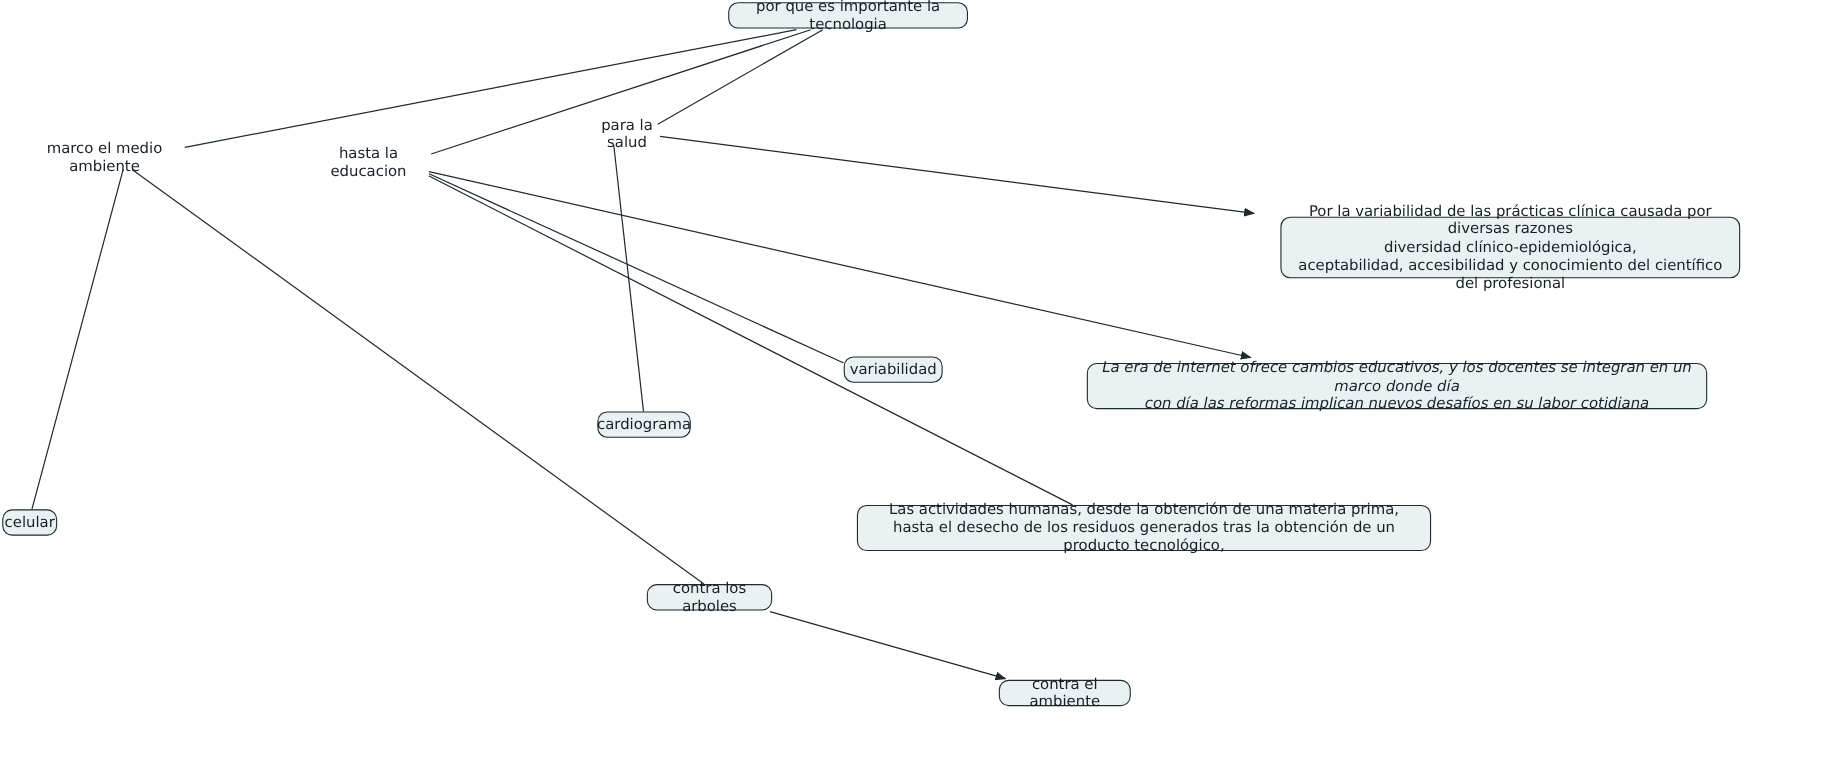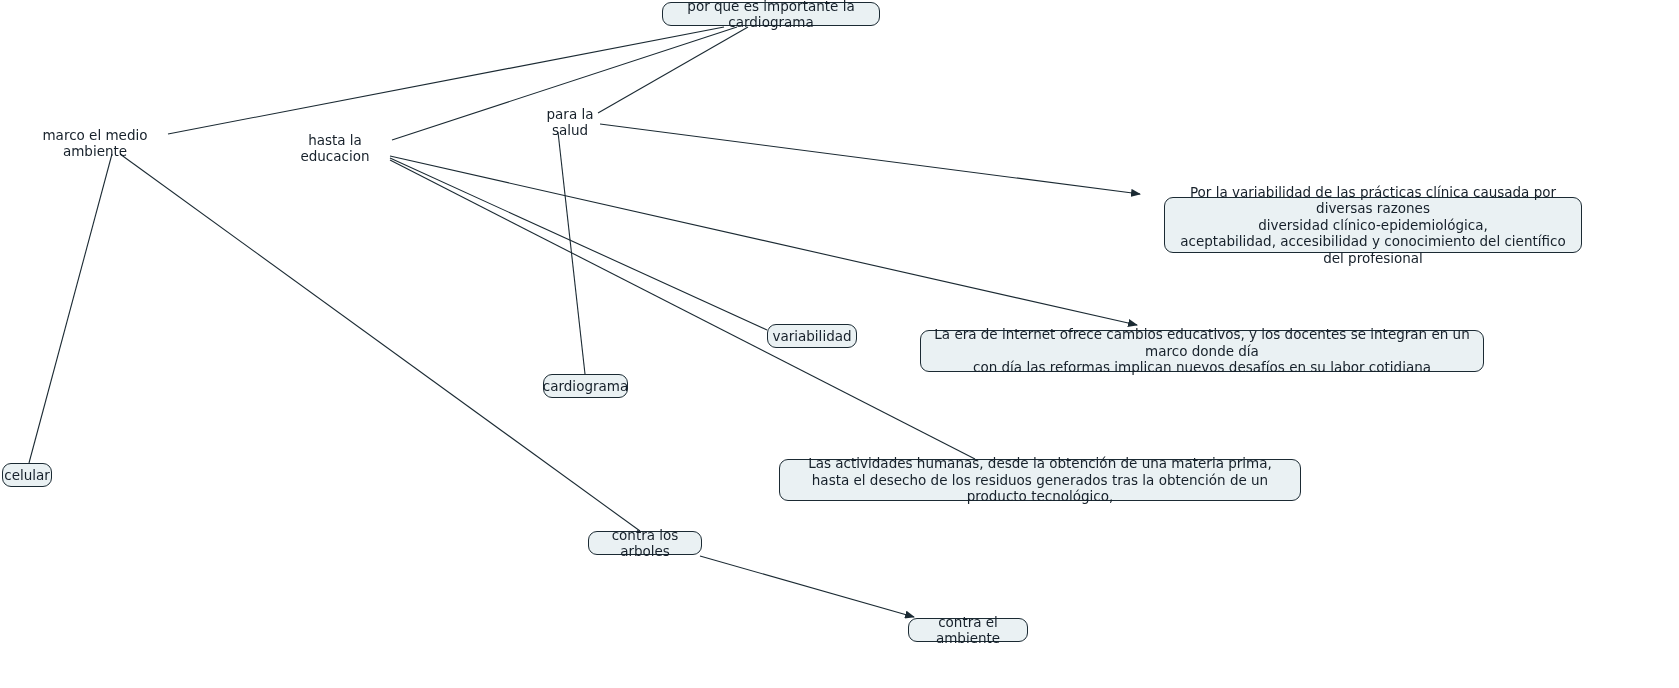--- a/index.html
+++ b/index.html
@@ -70,29 +70,29 @@
         <line x1="558" y1="132" x2="585" y2="374" stroke="#1b2a33" stroke-width="1.1"></line>
         <line x1="390" y1="158" x2="767" y2="330" stroke="#1b2a33" stroke-width="1.1"></line>
         <line x1="390" y1="156" x2="1137" y2="325" stroke="#1b2a33" stroke-width="1.1" marker-end="url(#arrowhead)"></line>
         <line x1="390" y1="160" x2="975" y2="459" stroke="#1b2a33" stroke-width="1.1"></line>
         <line x1="112" y1="154" x2="29" y2="463" stroke="#1b2a33" stroke-width="1.1"></line>
         <line x1="120" y1="154" x2="640" y2="531" stroke="#1b2a33" stroke-width="1.1"></line>
         <line x1="700" y1="556" x2="914" y2="617" stroke="#1b2a33" stroke-width="1.1" marker-end="url(#arrowhead)"></line>
       </g>
   </svg>
   <div id="node-layer">
-      <div class="node" style="left: 662px; top: 2px; width: 218px; height: 24px;">por que es importante la cardiograma</div>
+      <div class="node" style="left: 662px; top: 2px; width: 218px; height: 24px;">por que es importante la tecnologia</div>
       <div class="node plain" style="left: 24px; top: 134px; width: 142px; height: 18px;">marco el medio ambiente</div>
       <div class="node plain" style="left: 283px; top: 139px; width: 104px; height: 18px;">hasta la educacion</div>
       <div class="node plain" style="left: 531px; top: 113px; width: 78px; height: 18px;">para la salud</div>
       <div class="node" style="left: 1144px; top: 197px; width: 418px; height: 56px; margin-left: 20px;">Por la variabilidad de las prácticas clínica causada por diversas razones
 diversidad clínico-epidemiológica,
 aceptabilidad, accesibilidad y conocimiento del científico del profesional</div>
       <div class="node" style="left: 767px; top: 324px; width: 90px; height: 24px;">variabilidad</div>
-      <div class="node" style="left: 920px; top: 330px; width: 564px; height: 42px;">La era de internet ofrece cambios educativos, y los docentes se integran en un marco donde día
+      <div class="node" style="left: 988px; top: 330px; width: 564px; height: 42px; font-style: italic;">La era de internet ofrece cambios educativos, y los docentes se integran en un marco donde día
 con día las reformas implican nuevos desafíos en su labor cotidiana</div>
       <div class="node" style="left: 543px; top: 374px; width: 85px; height: 24px;">cardiograma</div>
       <div class="node" style="left: 2px; top: 463px; width: 50px; height: 24px;">celular</div>
       <div class="node" style="left: 779px; top: 459px; width: 522px; height: 42px;">Las actividades humanas, desde la obtención de una materia prima,
 hasta el desecho de los residuos generados tras la obtención de un producto tecnológico,</div>
       <div class="node" style="left: 588px; top: 531px; width: 114px; height: 24px;">contra los arboles</div>
       <div class="node" style="left: 908px; top: 618px; width: 120px; height: 24px;">contra el ambiente</div>
     </div>
 </div>
 

